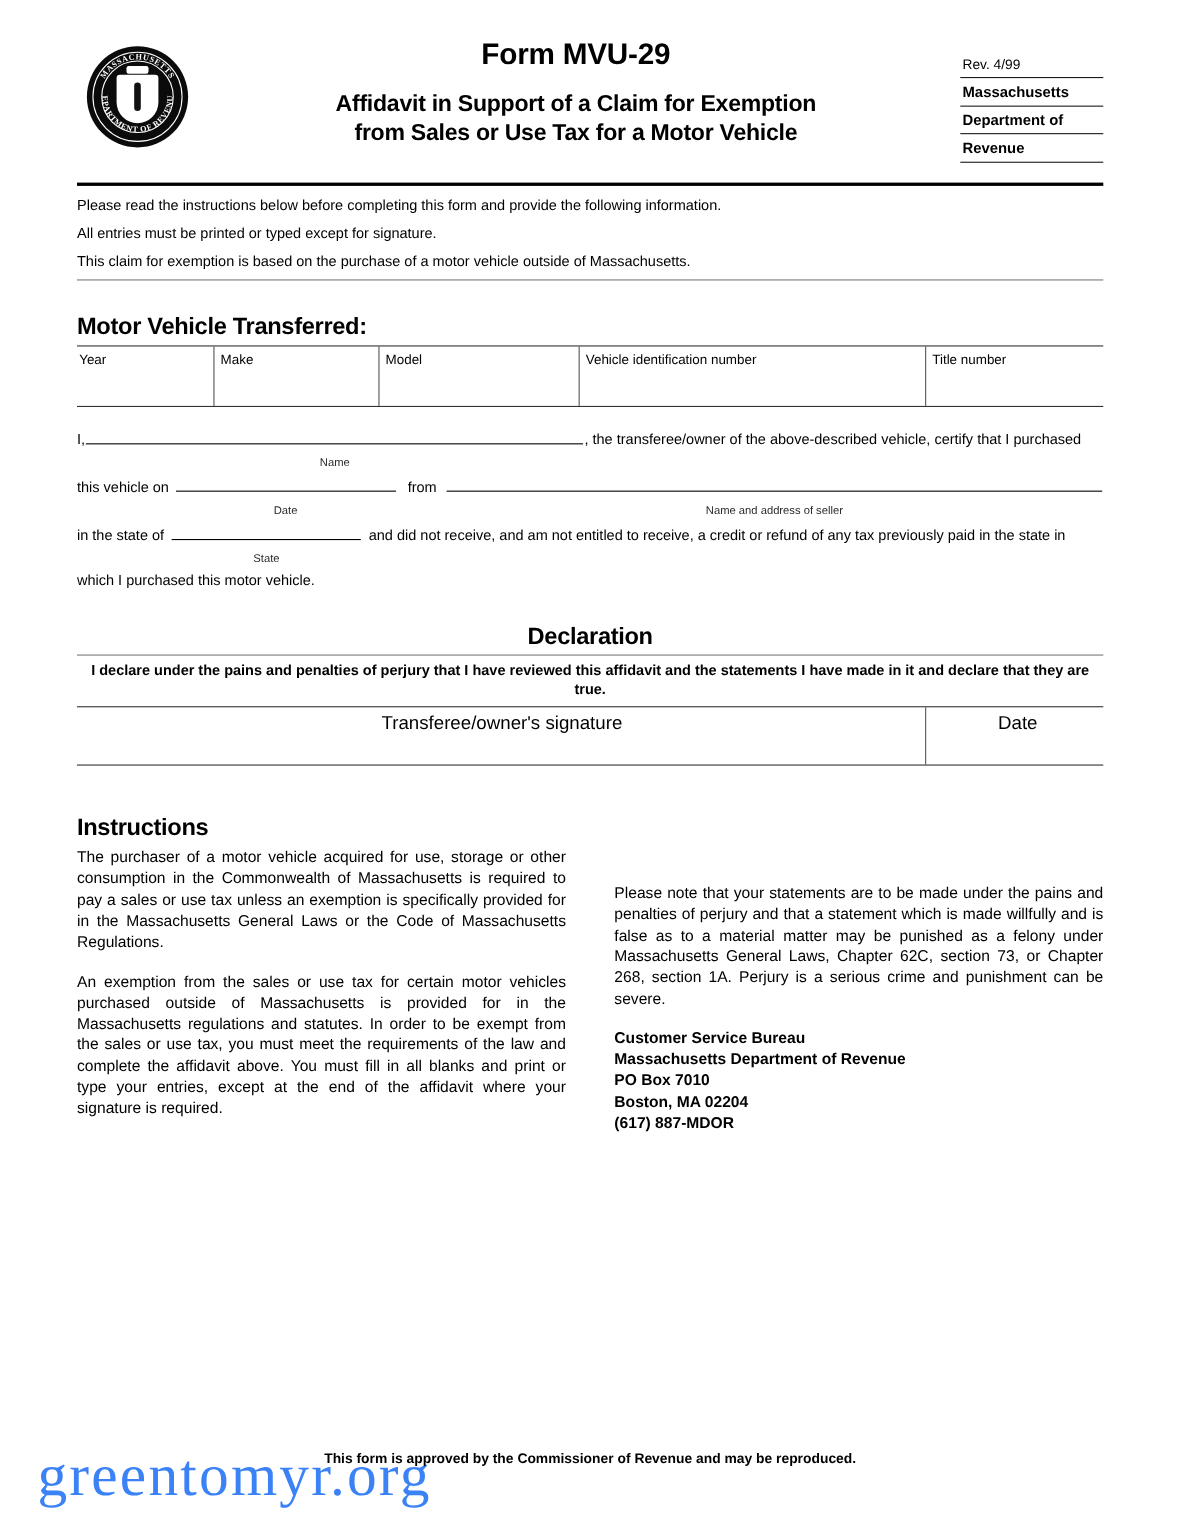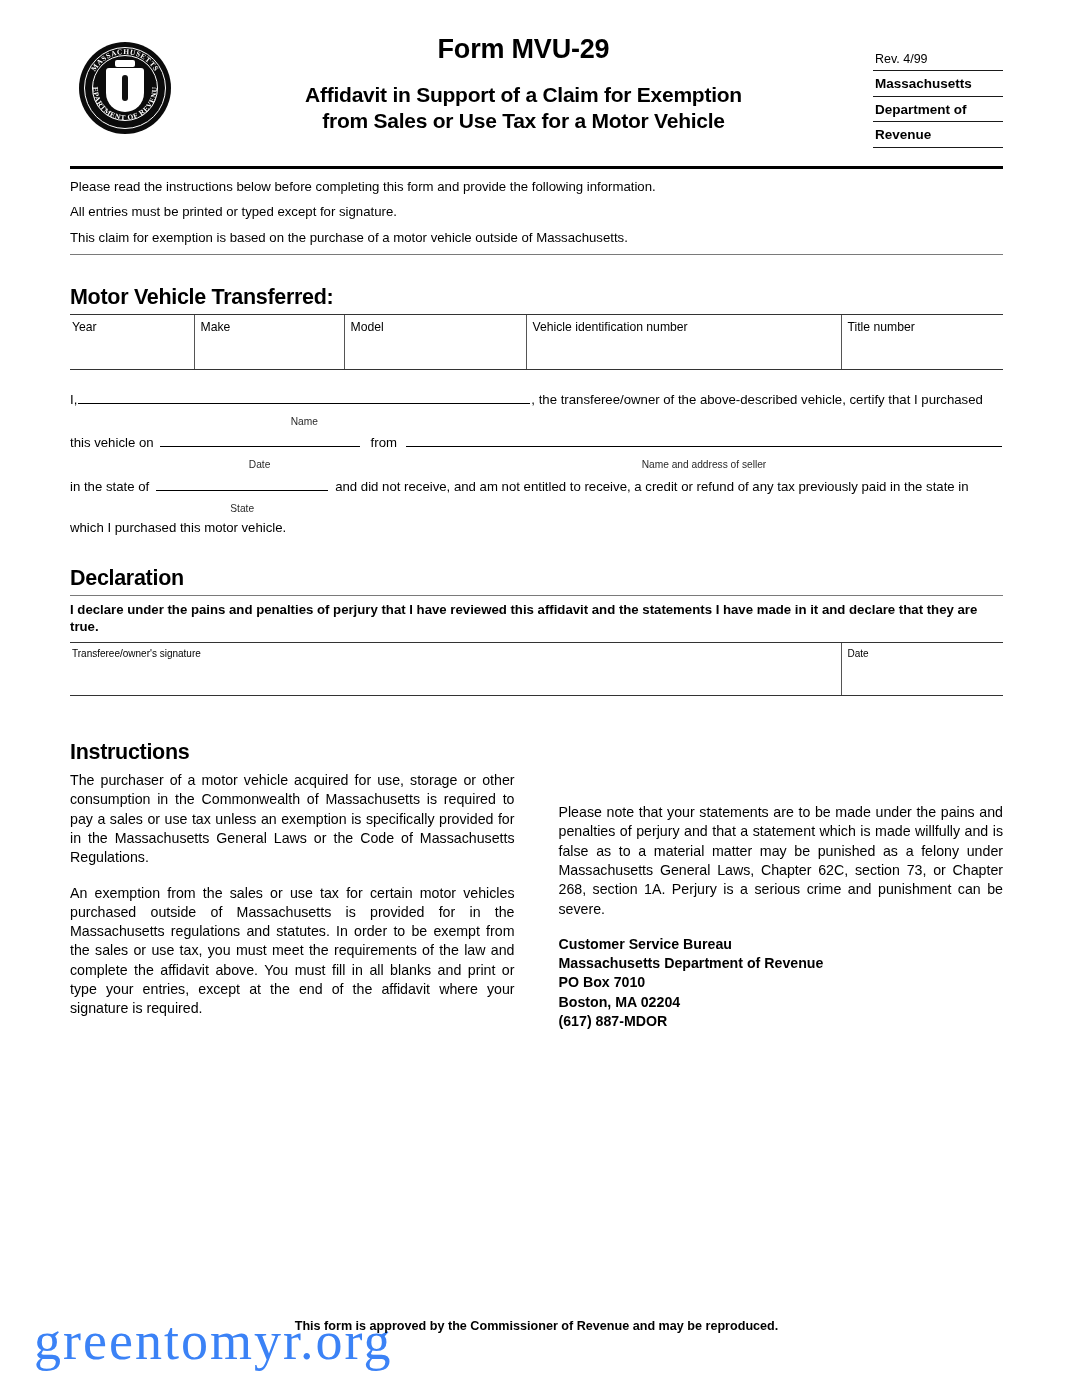--- a/index.html
+++ b/index.html
@@ -217,37 +217,37 @@
     text-align: center;
     font-size: 10.2px;
     color: #2a2a2a;
     line-height: 1.1;
   }
   .row-gap-a { height: 26px; }
   .row-gap-b { height: 26px; }
   .row-gap-c { height: 24px; }
 
   
-  .decl-sec { padding-top: 30px; }
+  .decl-sec { padding-top: 30px; text-align: center; }
   .decl-text {
     font-size: 13.2px;
     font-weight: bold;
     line-height: 1.33;
     margin: 5px 0 6px 0;
   }
   table.sig {
     width: 100%;
     border-collapse: collapse;
     table-layout: fixed;
   }
   table.sig td {
     border-left: 1.4px solid #555;
     vertical-align: top;
     padding: 5px 0 0 6px;
-    font-size: 10px;
+    font-size: 17px;
     height: 52px;
     line-height: 1.2;
   }
   table.sig td:first-child { border-left: none; padding-left: 2px; }
 
   
   .instr-sec { padding-top: 44px; }
   .instr-head {
     font-size: 21.5px;
     font-weight: bold;

